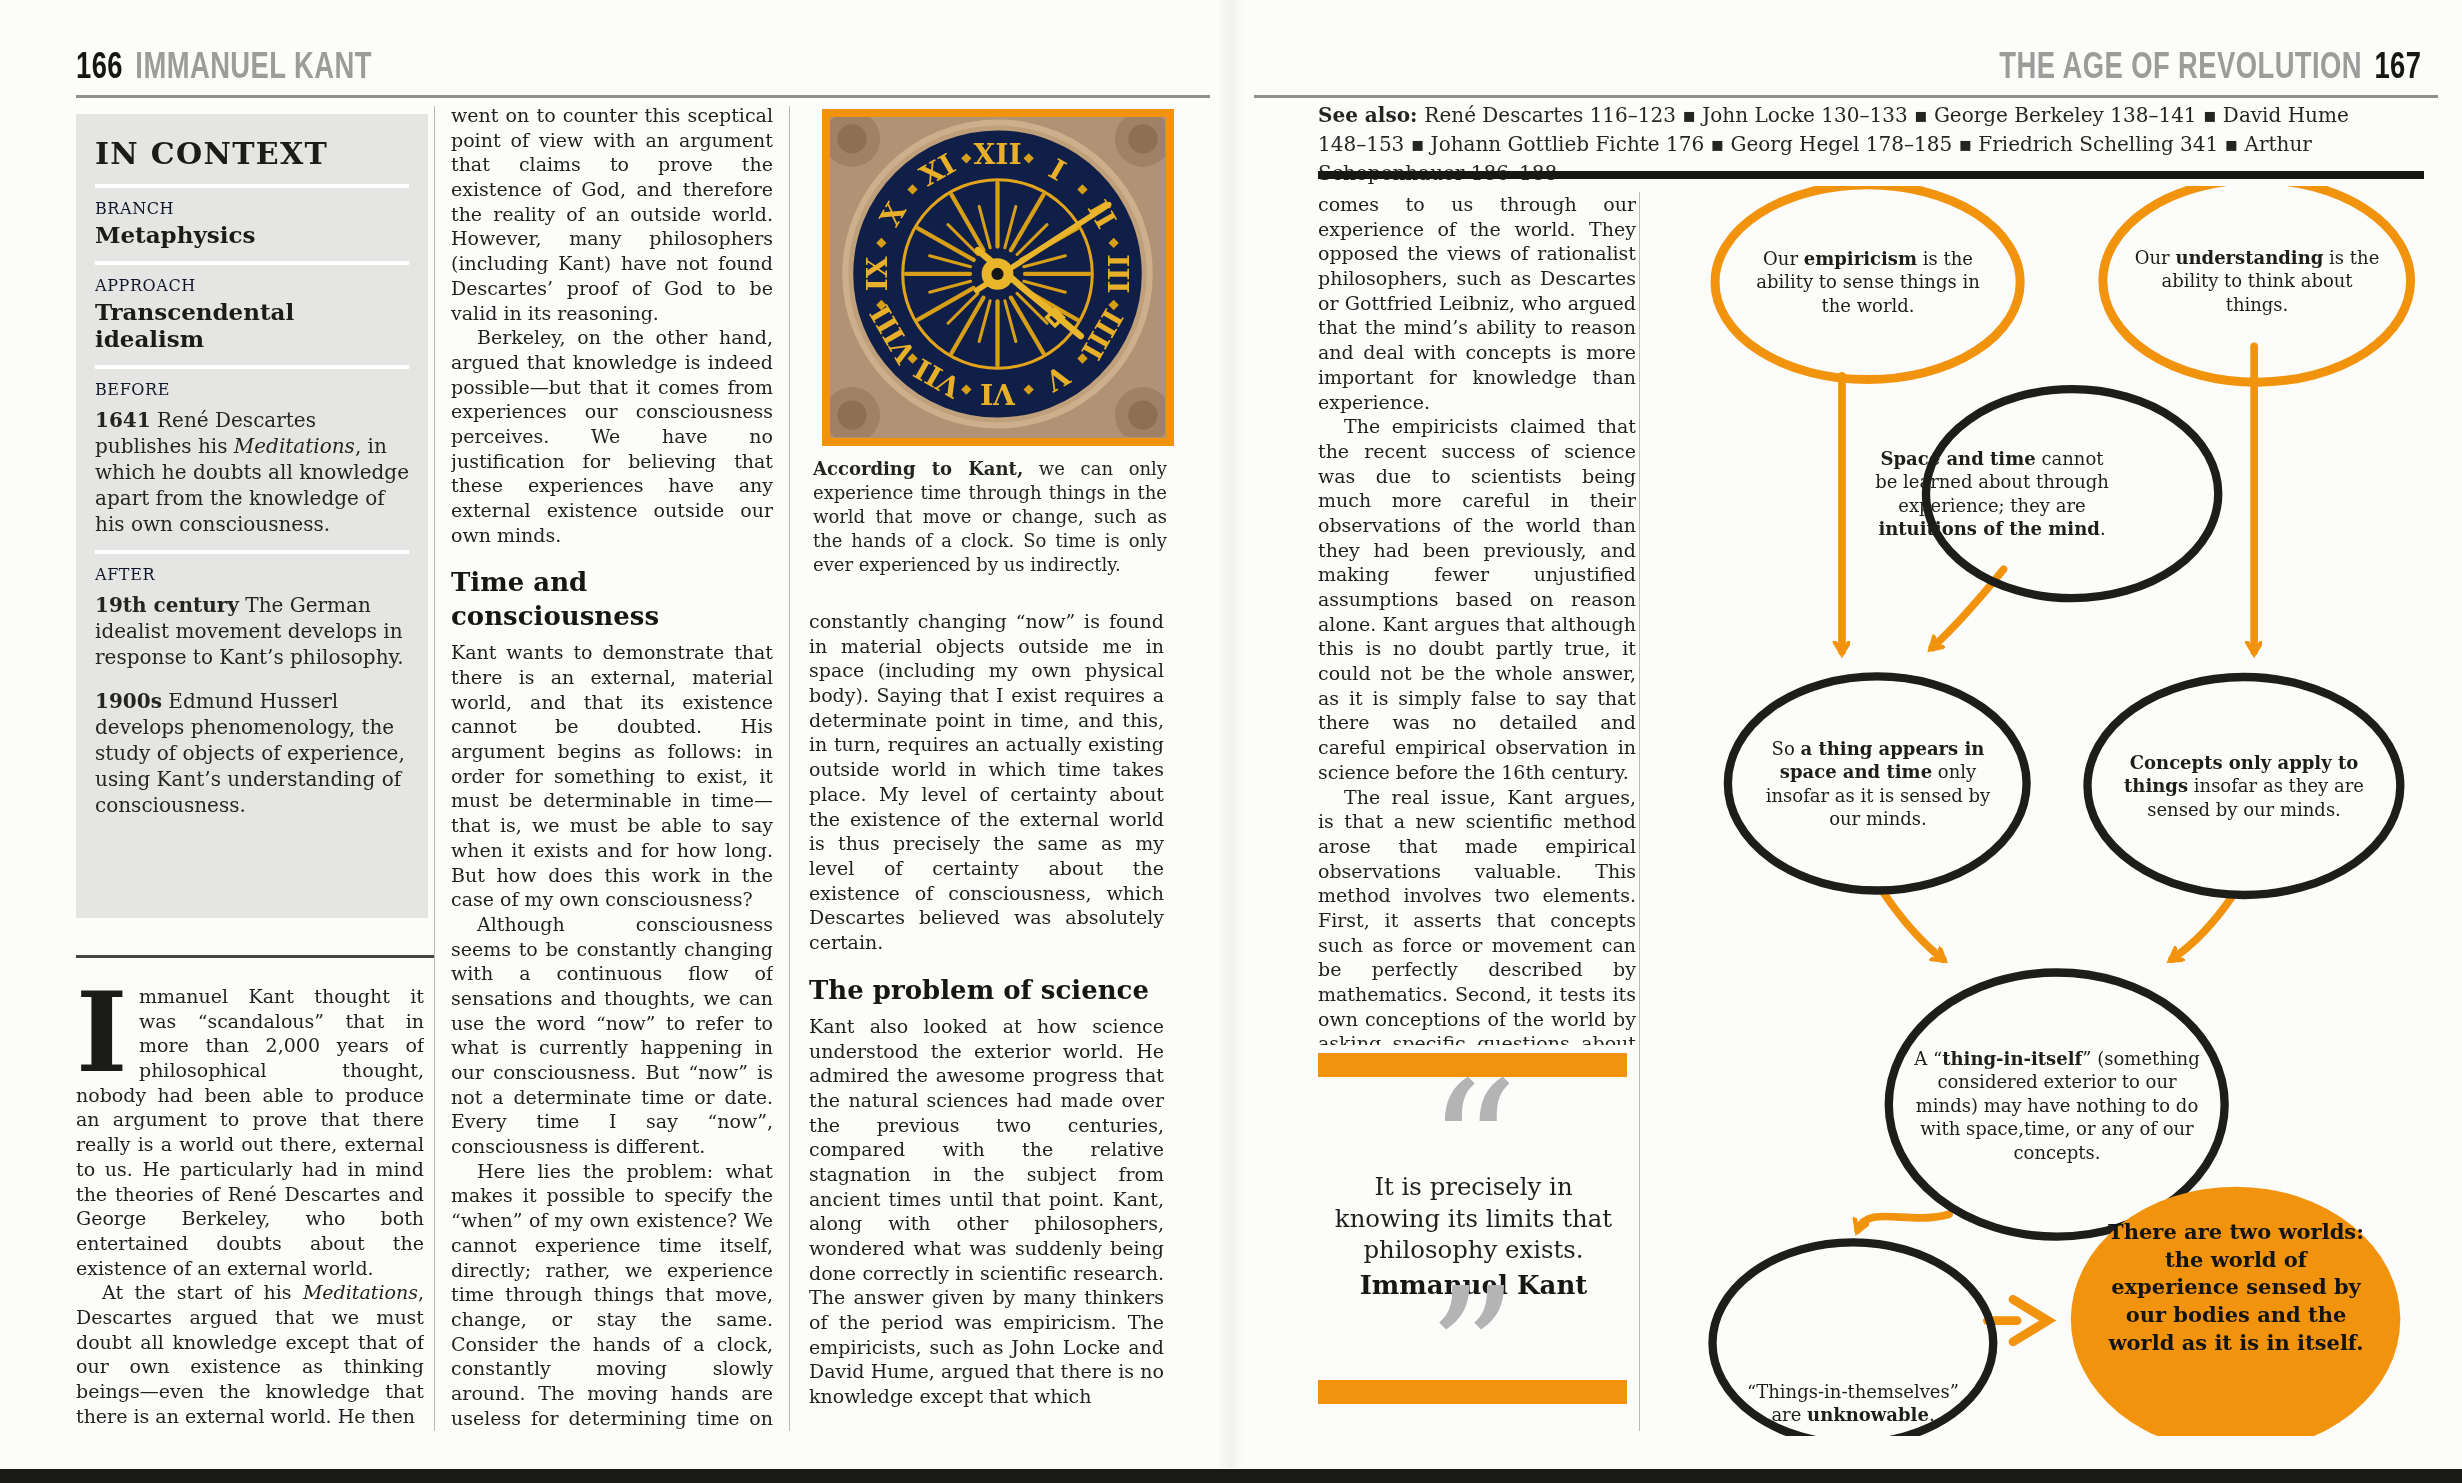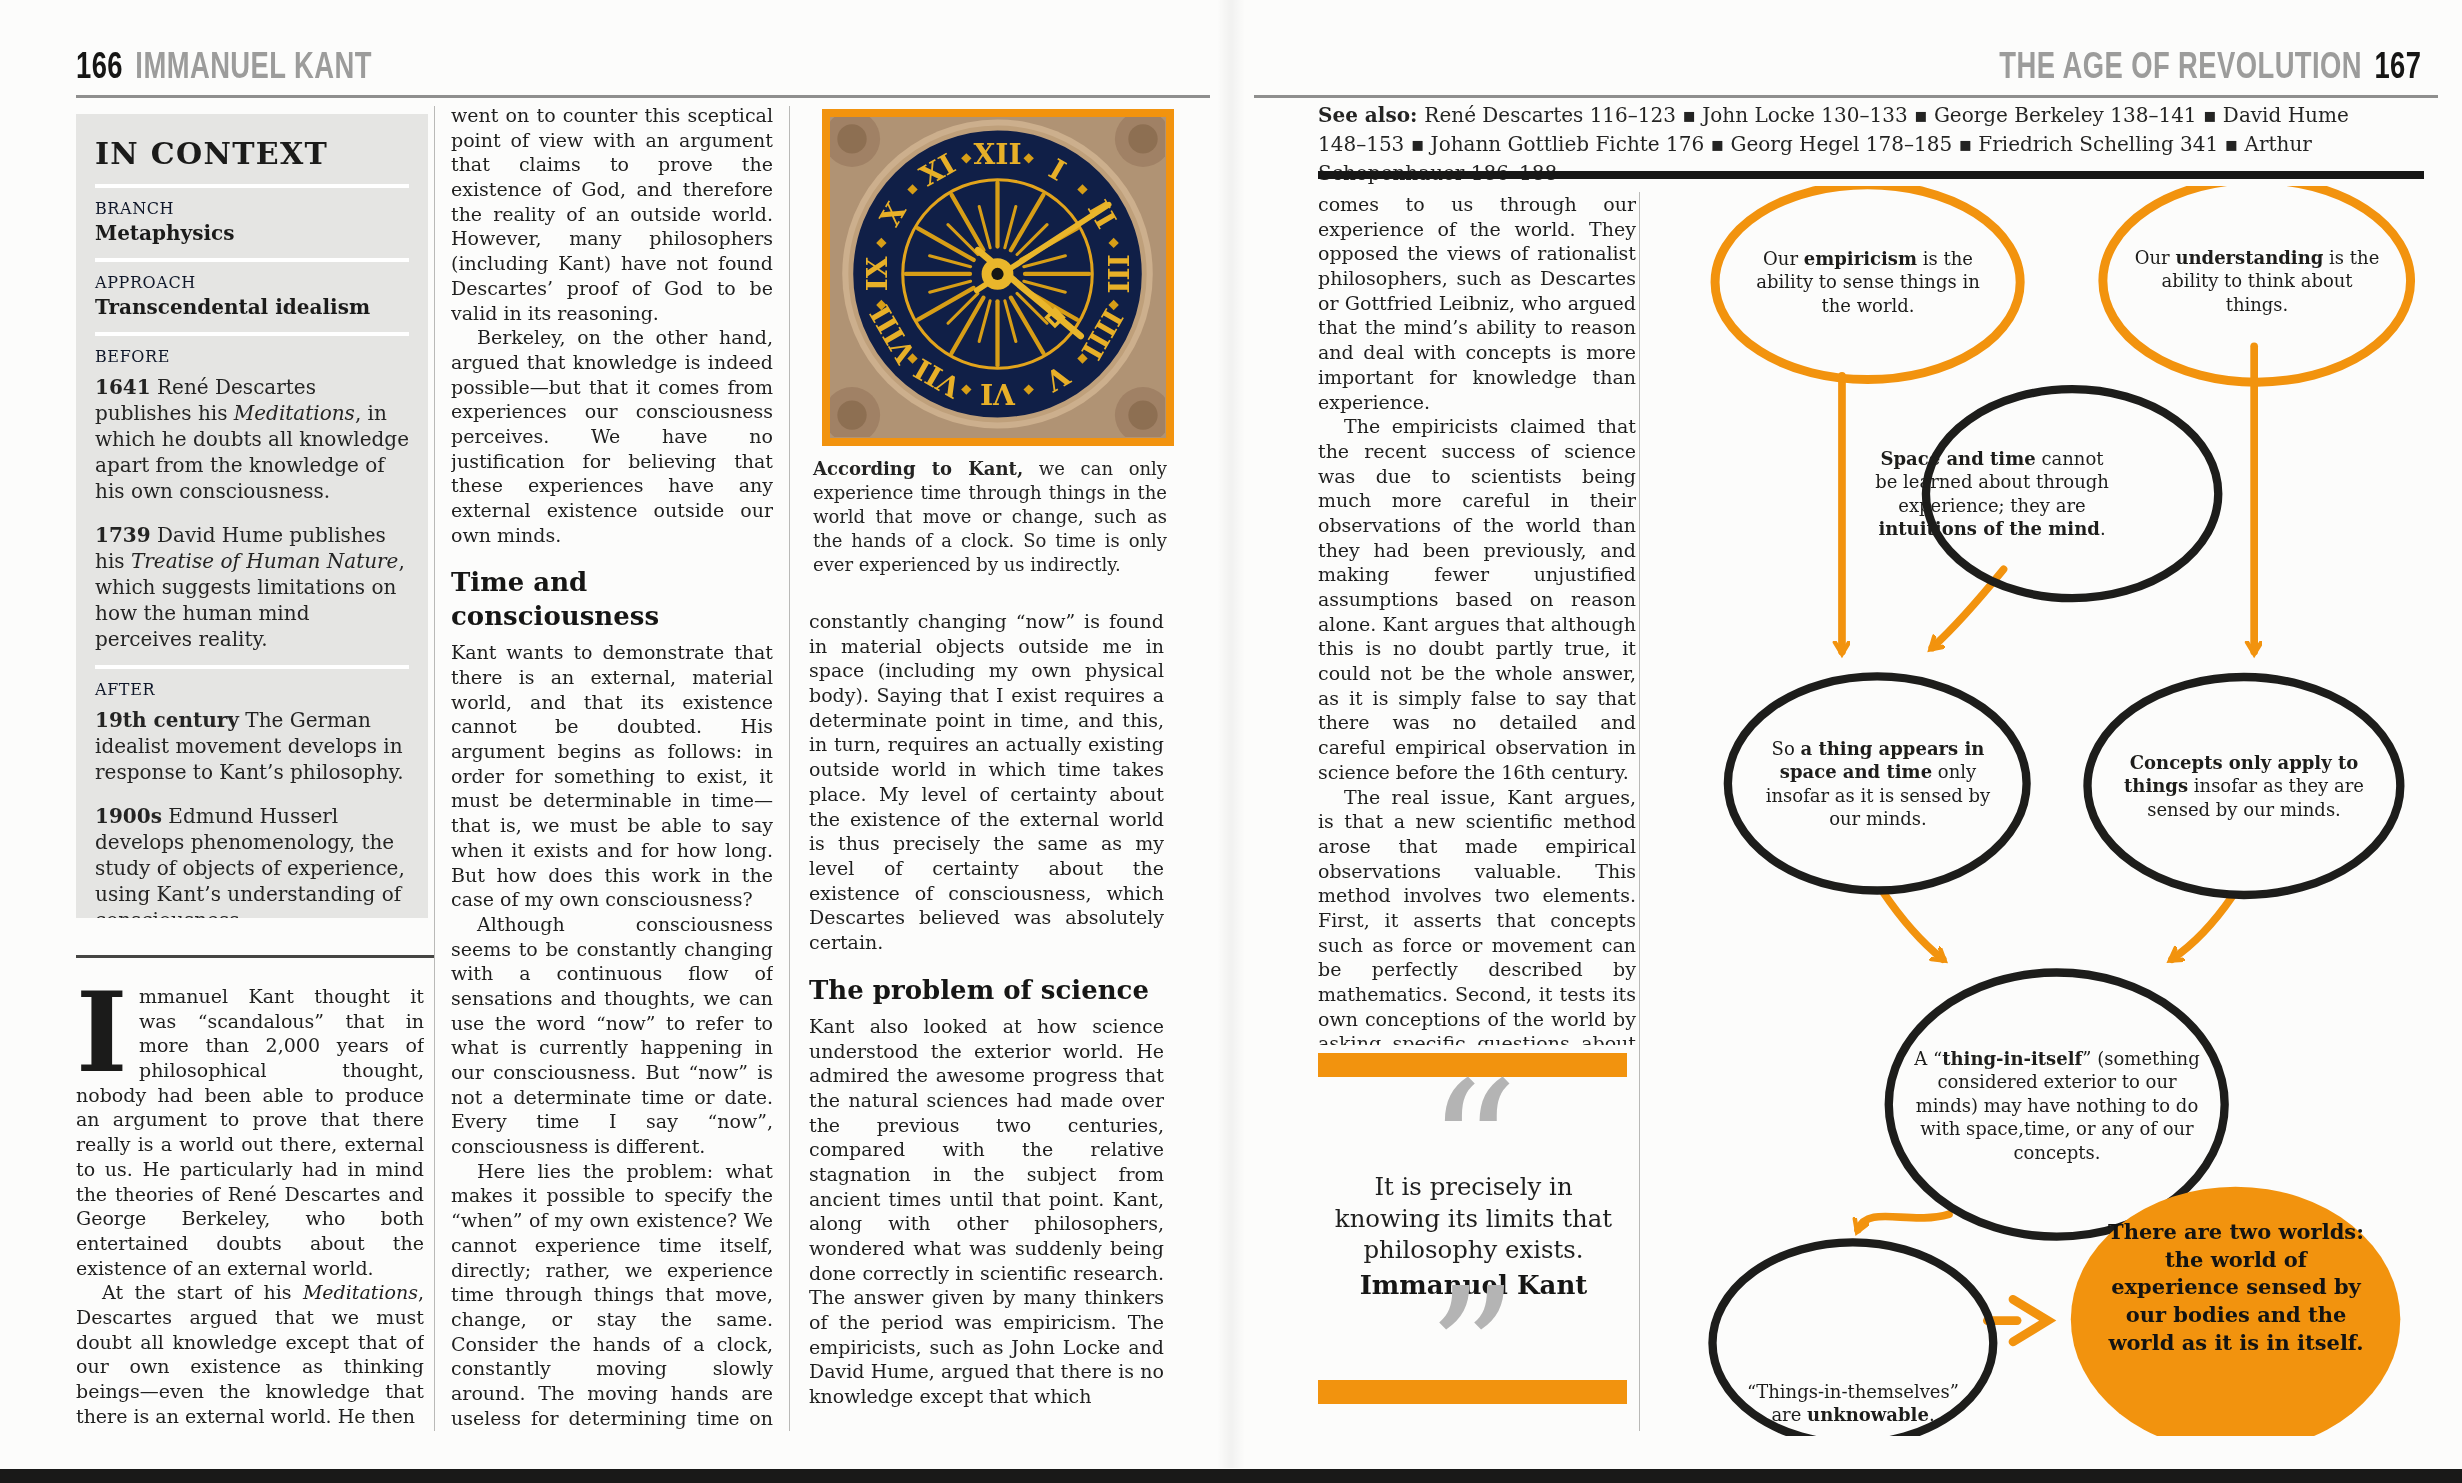--- a/index.html
+++ b/index.html
@@ -15,21 +15,21 @@
   .hdr-right { right:41px; top:45px; transform-origin:right; }
   .hdr .num { color:#161615; }
   .hdr .ttl { color:#9c9c9b; }
   .rule-gray { height:3.2px; background:#8f8f8e; }
 
   
   .incontext { left:76px; top:114px; width:352px; height:804px; background:#e5e5e3; padding:22px 19px 19px 19px; overflow:hidden; }
   .incontext h2 { font-size:30px; letter-spacing:1.3px; color:#1b1b1a; }
   .incontext hr { border:none; height:3.8px; background:#ffffff; margin:13px 0 11.5px 0; }
   .ctx-label { font-size:16px; letter-spacing:0.6px; color:#0f172a; }
-  .ctx-value { font-size:20px; font-weight:bold; margin-top:2.6px; color:#1b1b1a; }
+  .ctx-value { font-size:23px; font-weight:bold; margin-top:2.6px; color:#1b1b1a; }
   .ctx-p { font-size:20px; line-height:1.3; margin-top:8px; color:#242423; }
   .ctx-p + .ctx-p { margin-top:18px; }
 
   
   .col { text-align:justify; font-size:19px; line-height:1.3; overflow:hidden; color:#1f1f1e; }
   .para { margin:0; }
   .ind { text-indent:26px; }
   .sec-head { font-size:26px; font-weight:bold; margin:19px 0 6.4px 0; text-align:left; color:#161615; }
   .dropcap { float:left; font-weight:bold; font-size:110px; line-height:0.78; padding:6.4px 11.5px 0 0; color:#1b1b1a; }
   .vdiv { width:1.3px; background:#b9b9b7; }
@@ -67,21 +67,20 @@
   <h2>IN CONTEXT</h2>
   <hr>
   <div class="ctx-label">BRANCH</div>
   <div class="ctx-value">Metaphysics</div>
   <hr>
   <div class="ctx-label">APPROACH</div>
   <div class="ctx-value">Transcendental idealism</div>
   <hr>
   <div class="ctx-label">BEFORE</div>
   <p class="ctx-p"><span class="b">1641</span><span> René Descartes publishes his </span><span class="i">Meditations</span><span>, in which he doubts all knowledge apart from the knowledge of his own consciousness.</span></p>
-  <p class="ctx-p"><span class="b">1739</span><span> David Hume publishes his </span><span class="i">Treatise of Human Nature</span><span>, which suggests limitations on how the human mind perceives reality.</span></p>
   <hr>
   <div class="ctx-label">AFTER</div>
   <p class="ctx-p"><span class="b">19th century</span><span> The German idealist movement develops in response to Kant’s philosophy.</span></p>
   <p class="ctx-p"><span class="b">1900s</span><span> Edmund Husserl develops phenomenology, the study of objects of experience, using Kant’s understanding of consciousness.</span></p>
 </div>
 
 <div class="abs col1rule" style="left:76px;top:955px;width:359px;"></div>
 
 <div class="abs col" style="left:76px;top:984px;width:348px;height:450px;">
   <p class="para"><span class="dropcap">I</span><span>mmanuel Kant thought it was “scandalous” that in more than 2,000 years of philosophical thought, nobody had been able to produce an argument to prove that there really is a world out there, external to us. He particularly had in mind the theories of René Descartes and George Berkeley, who both entertained doubts about the existence of an external world.</span></p>

